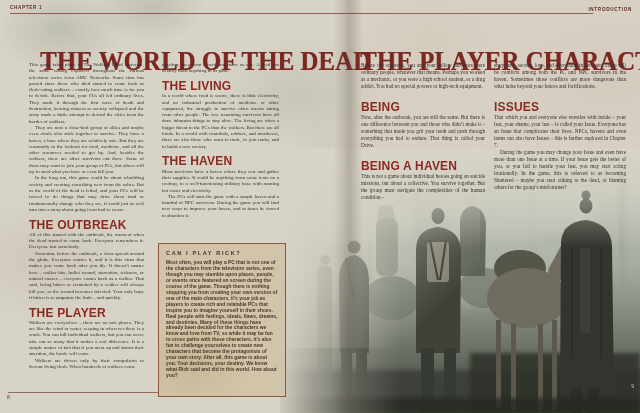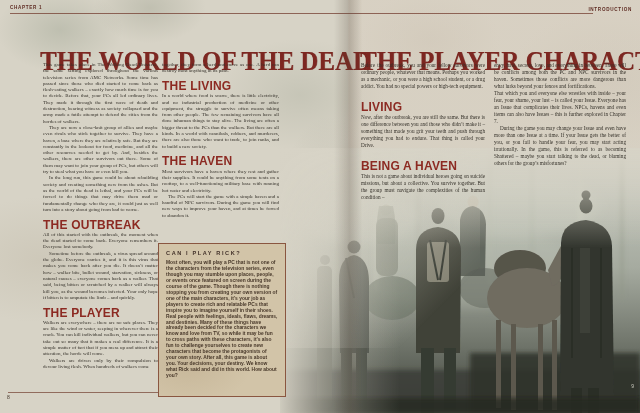--- a/index.html
+++ b/index.html
@@ -170,21 +170,21 @@
     </svg>
   </div>
 
   <div class="header-rule"></div>
   <div class="hdr hdr-left">CHAPTER 1</div>
   <div class="hdr hdr-right">INTRODUCTION</div>
 
   <h1 class="title title-left">THE WORLD OF THE DEAD</h1>
   <h1 class="title title-right">THE PLAYER CHARACTERS</h1>
 
-  <div class="col" style="left:43px;width:115px">
+  <div class="col" style="left:29px;width:115px">
       <p class="">This game takes place in The Walking Dead Universe, the same setting explored throughout the various television series from AMC Networks. Some time has passed since those who died started to come back as flesh-eating walkers – exactly how much time is for you to decide. Before that, your PCs all led ordinary lives. They made it through the first wave of death and destruction, bearing witness as society collapsed and the army made a futile attempt to defend the cities from the hordes of walkers.</p>
       <p class="ind">They are now a close-knit group of allies and maybe even rivals who stick together to survive. They have a haven, a base where they are relatively safe. But they are constantly in the lookout for food, medicine, and all the other resources needed to get by. And, besides the walkers, there are other survivors out there. Some of them may want to join your group of PCs, but others will try to steal what you have or even kill you.</p>
       <p class="ind">In the long run, this game could be about rebuilding society and creating something new from the ashes. But as the world of the dead is lethal, and your PCs will be forced to do things that may drive them mad or fundamentally change who they are, it could just as well turn into a story about going from bad to worse.</p>
       <div class="h2">THE OUTBREAK</div>
       <p class="">All of this started with the outbreak, the moment when the dead started to come back. Everyone remembers it. Everyone lost somebody.</p>
       <p class="ind">Sometime before the outbreak, a virus spread around the globe. Everyone carries it, and it is this virus that makes you come back after you die. It doesn’t matter how – walker bite, bullet wound, starvation, sickness, or natural causes – everyone comes back as a walker. That said, being bitten or scratched by a walker will always kill you, as the wound becomes infected. Your only hope if bitten is to amputate the limb – and quickly.</p>
       <div class="h2">THE PLAYER</div>
       <p class="">Walkers are everywhere – there are no safe places. They are like the wind or water, seeping in wherever there is a crack. You can kill individual walkers, but you can never take out so many that it makes a real difference. It is a simple matter of fact that if you mess up and attract their attention, the horde will come.</p>
       <p class="ind">Walkers are driven only by their compulsion to devour living flesh. When hundreds of walkers come</p>
     </div>
@@ -197,27 +197,28 @@
       <p class="ind">The PCs will start the game with a simple haven and a handful of NPC survivors. During the game you will find new ways to improve your haven, and at times be forced to abandon it.</p>
     </div>
 
   <div class="sidebar-box">
     <div class="box-heading">CAN I PLAY RICK?</div>
     <div class="box-body">Most often, you will play a PC that is not one of the characters from the television series, even though you may stumble upon places, people, or events once featured on screen during the course of the game. Though there is nothing stopping you from creating your own version of one of the main characters, it’s your job as players to create rich and relatable PCs that inspire you to imagine yourself in their shoes. Real people with feelings, ideals, flaws, dreams, and destinies. Many of these things have already been decided for the characters we know and love from TV, so while it may be fun to cross paths with these characters, it’s also fun to challenge yourselves to create new characters that become the protagonists of your own story. After all, this game is about you. Your decisions, your destiny. We know what Rick said and did in this world. How about you?</div>
   </div>
 
   <div class="col rcol" style="left:361px;width:124px">
       <p class="">Before the outbreak, you and your fellow survivors were ordinary people, whatever that means. Perhaps you worked as a mechanic, or you were a high school student, or a drug addict. You had no special powers or high-tech equipment.</p>
-      <div class="h2">LIVING</div>
+      <div class="h2">BEING</div>
       <p class="">Now, after the outbreak, you are still the same. But there is one difference between you and those who didn’t make it – something that made you grit your teeth and push through everything you had to endure. That thing is called your Drive.</p>
       <div class="h2">BEING A HAVEN</div>
       <p class="">This is not a game about individual heroes going on suicide missions, but about a collective. You survive together. But the group must navigate the complexities of the human condition –</p>
     </div>
   <div class="col rcol" style="left:494px;width:132px">
       <p class="">envy, hate, secrets, love, and everything in between. There will be conflicts among both the PC and NPC survivors in the haven. Sometimes those conflicts are more dangerous than what lurks beyond your fences and fortifications.</p>
+      <div class="h2">ISSUES</div>
       <p class="">That which you and everyone else wrestles with inside – your fear, your shame, your lust – is called your Issue. Everyone has an Issue that complicates their lives. NPCs, havens and even items can also have Issues – this is further explored in Chapter 7.</p>
       <p class="ind">During the game you may change your Issue and even have more than one Issue at a time. If your Issue gets the better of you, or you fail to handle your fear, you may start acting irrationally. In the game, this is referred to as becoming Shattered – maybe you start talking to the dead, or blaming others for the group’s misfortunes?</p>
     </div>
 
   <div class="footer-rule"></div>
   <div class="pagenum pn-left">8</div>
   <div class="pagenum pn-right">9</div>
 
   <div class="gutter"></div>
 </div>

